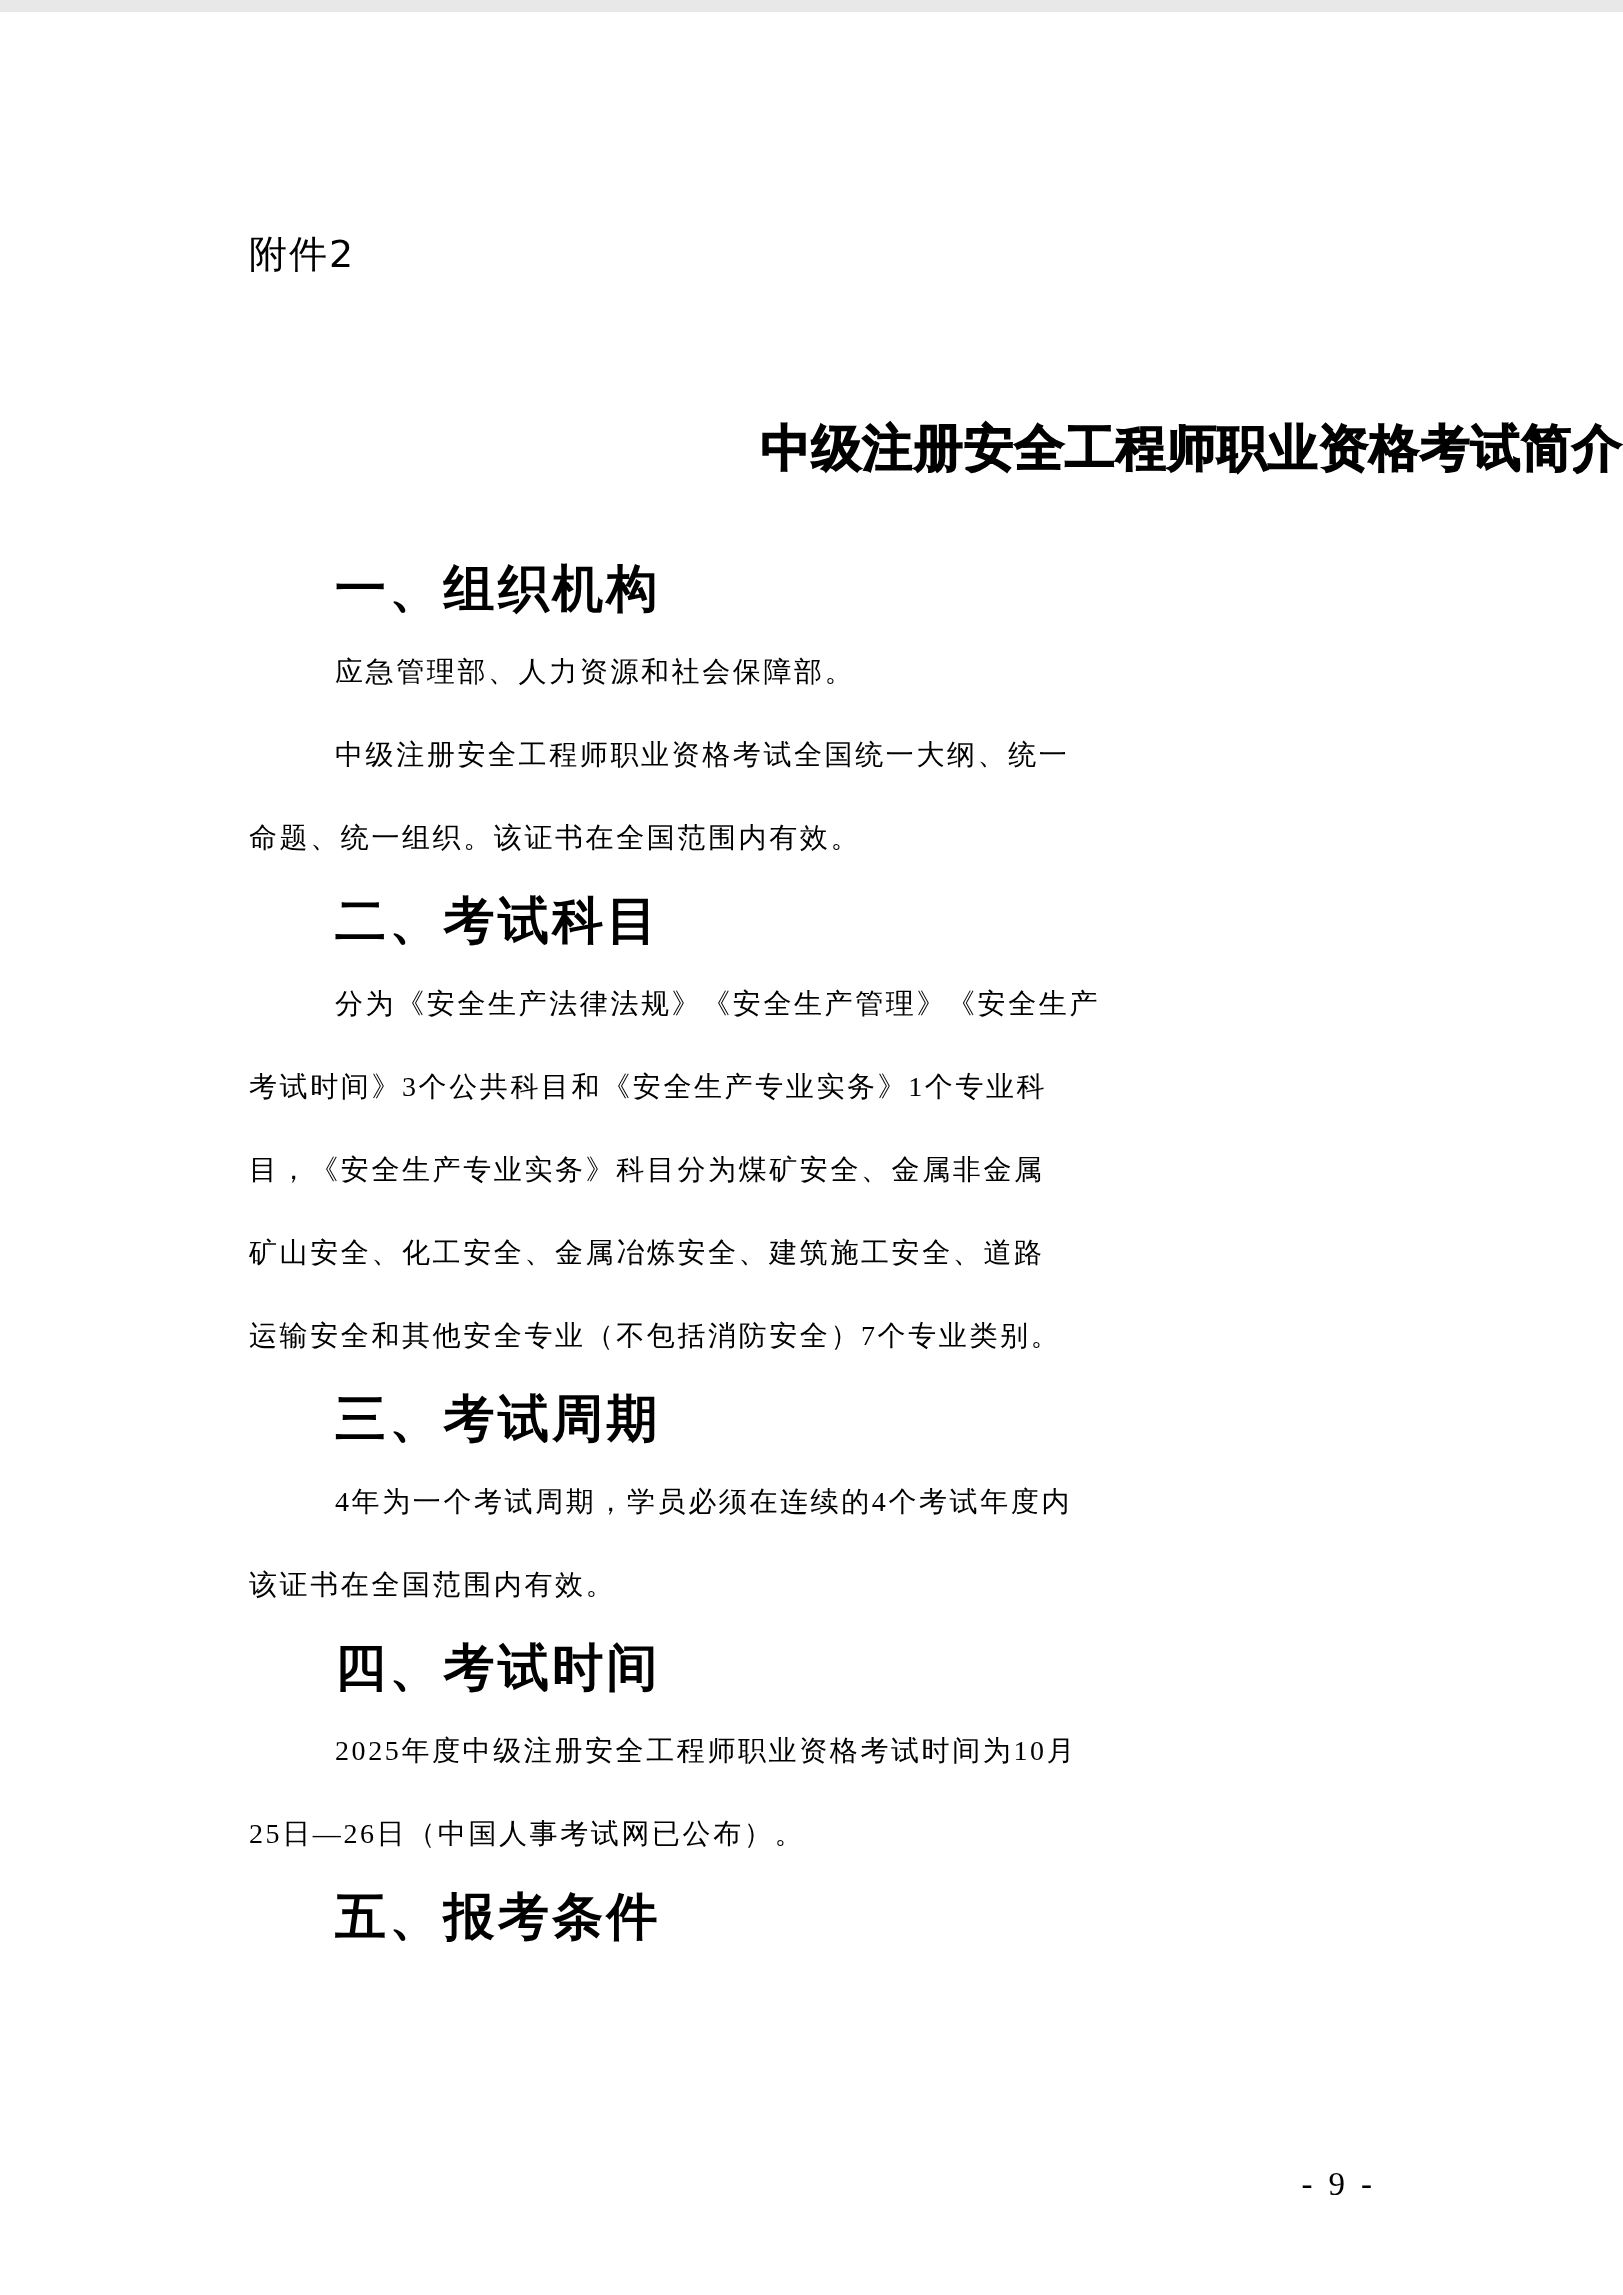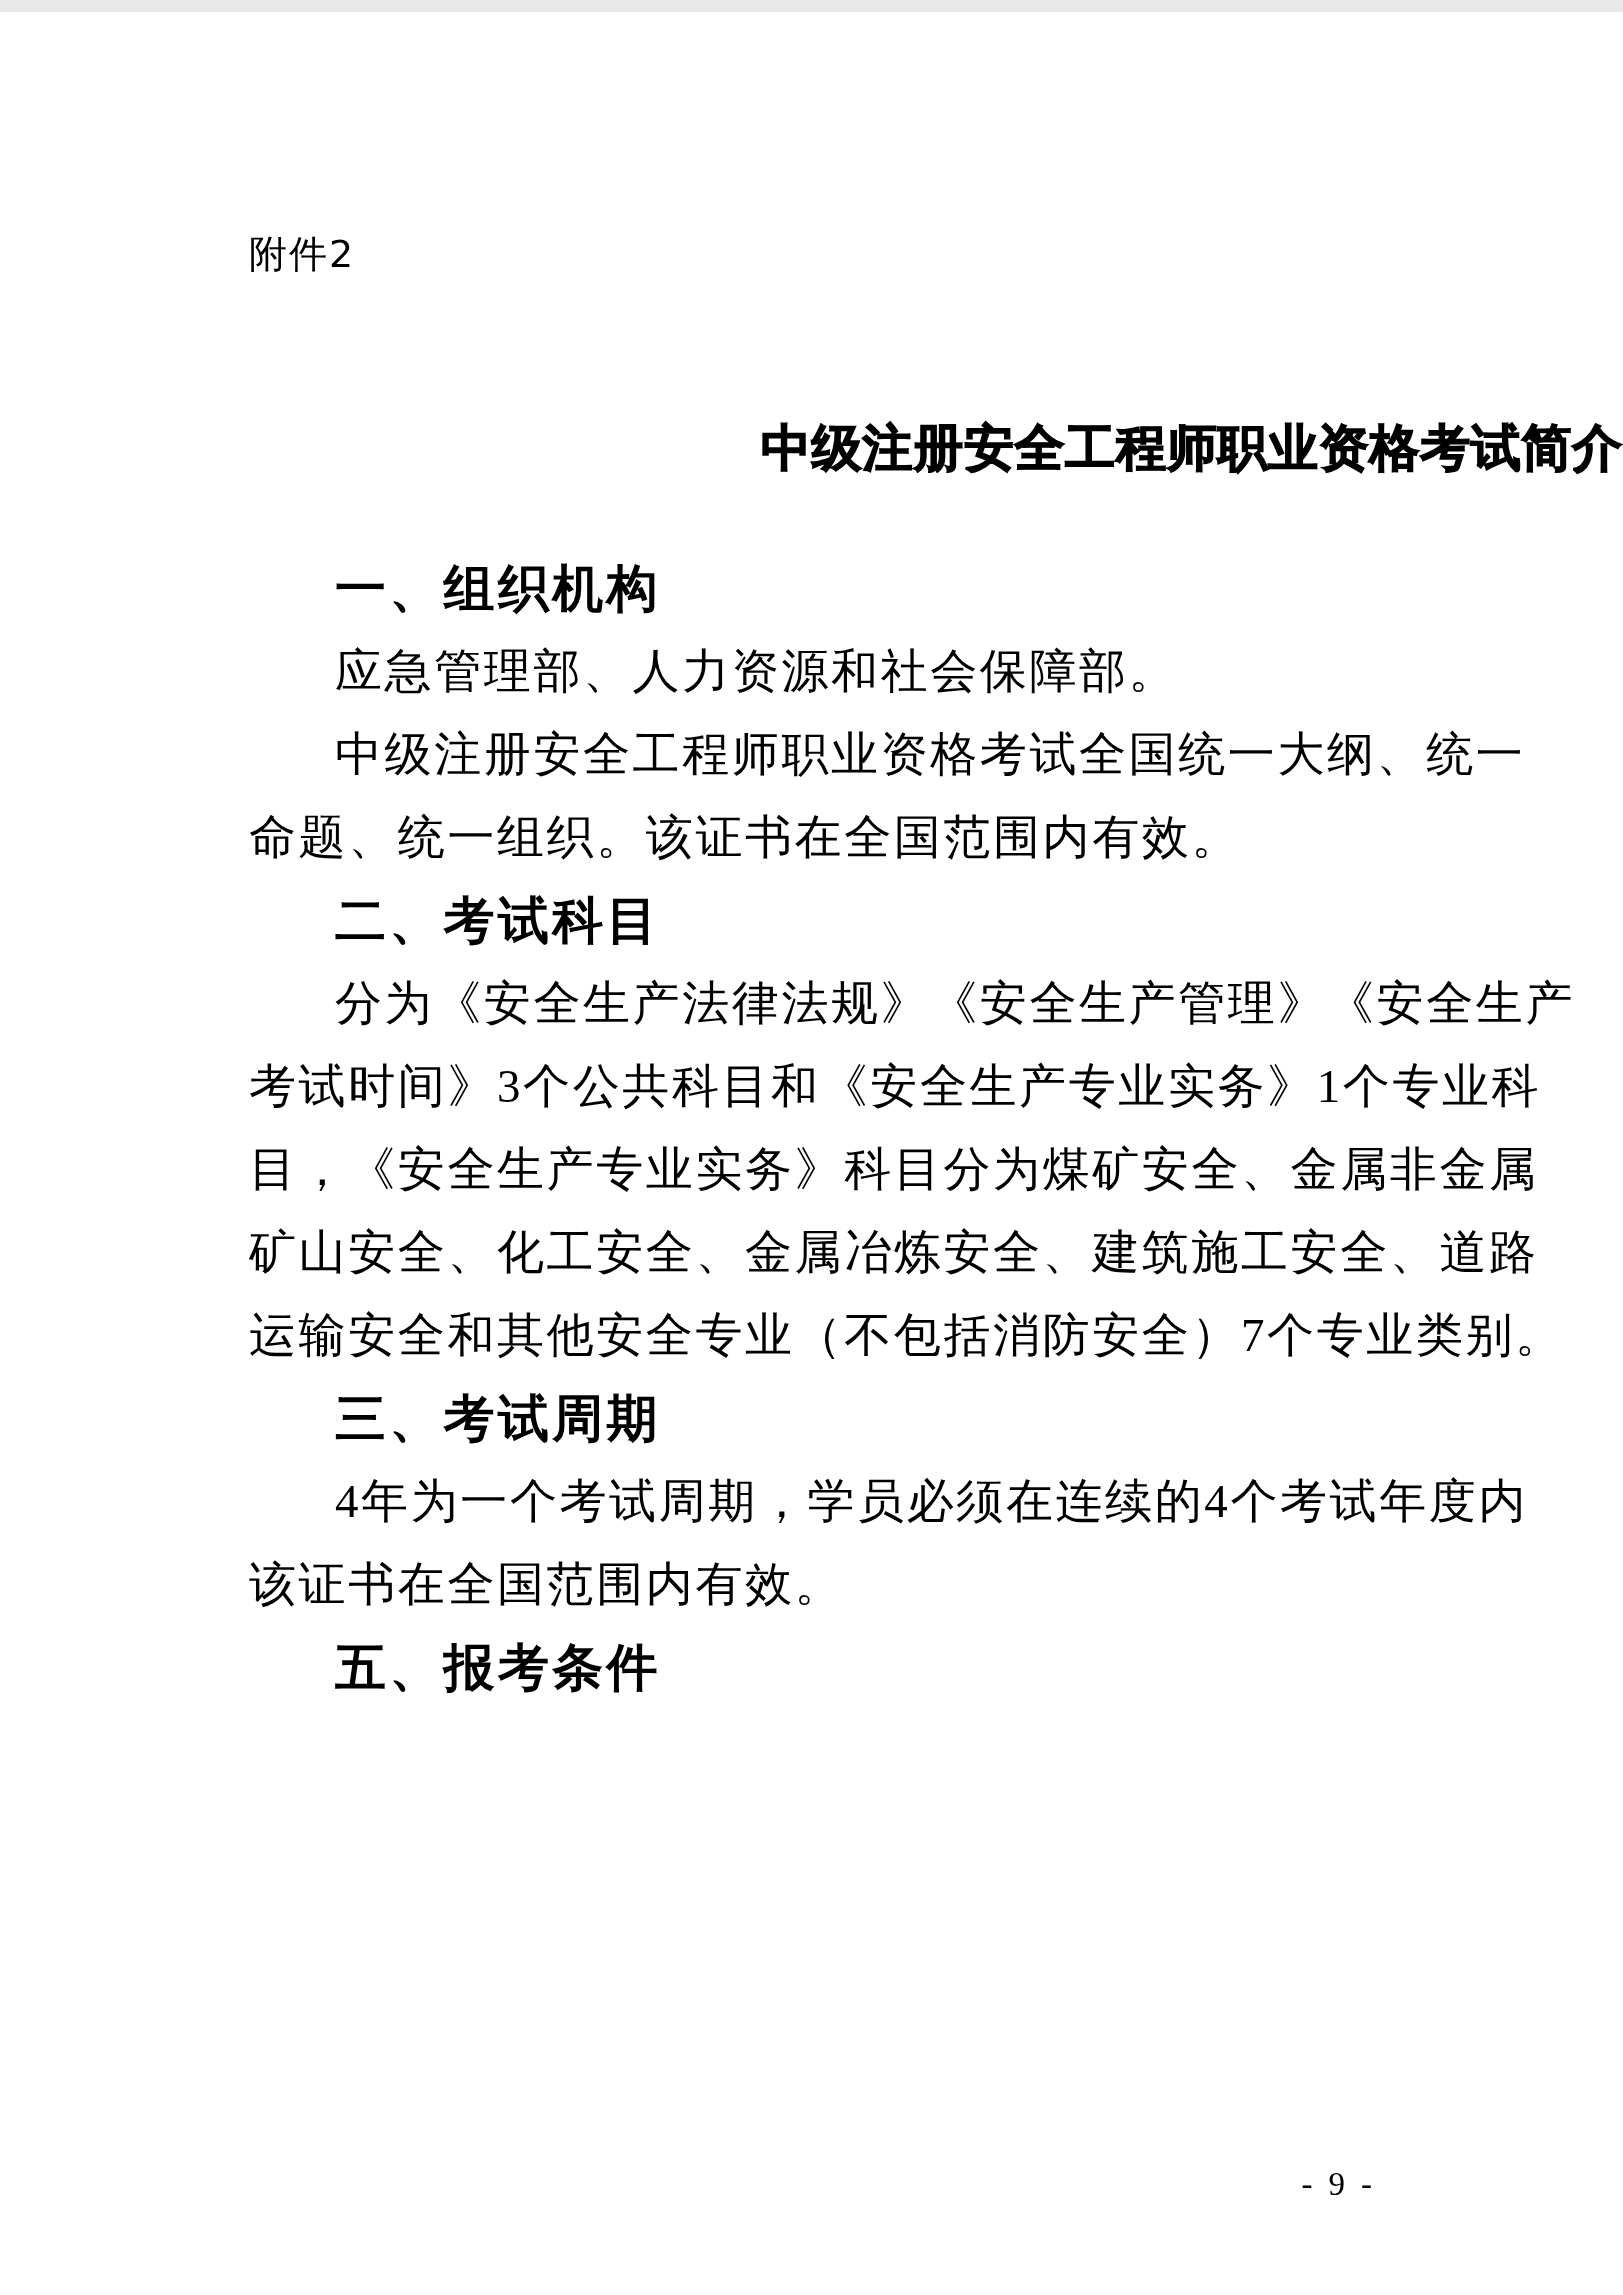--- a/index.html
+++ b/index.html
@@ -46,21 +46,21 @@
   .content {
     position: absolute;
     left: 249px;
     top: 535px;
     width: 1149px;
   }
   .line {
     margin: 0;
     height: 83px;
     line-height: 83px;
-    font-size: 47px;
+    font-size: 28px;
     letter-spacing: 2.6px;
     white-space: nowrap;
   }
   .heading {
     font-family: "DejaVu Sans", sans-serif;
     font-weight: bold;
     font-size: 51px;
     letter-spacing: 3.3px;
   }
   .indent {
@@ -103,20 +103,25 @@
       <p class="line">矿山安全、化工安全、金属冶炼安全、建筑施工安全、道路</p>
       <p class="line">运输安全和其他安全专业（不包括消防安全）7个专业类别。</p>
     </section>
 
     <section>
       <h2 class="line heading indent">三、考试周期</h2>
       <p class="line indent">4年为一个考试周期，学员必须在连续的4个考试年度内</p>
       <p class="line">该证书在全国范围内有效。</p>
     </section>
 
+    <section>
+      <h2 class="line heading indent">四、考试时间</h2>
+      <p class="line indent">2025年度中级注册安全工程师职业资格考试时间为10月</p>
+      <p class="line">25日—26日（中国人事考试网已公布）。</p>
+    </section>
 
     <section>
       <h2 class="line heading indent">五、报考条件</h2>
     </section>
 
   </main>
 
   <div class="page-number">- 9 -</div>
 
 </div>

